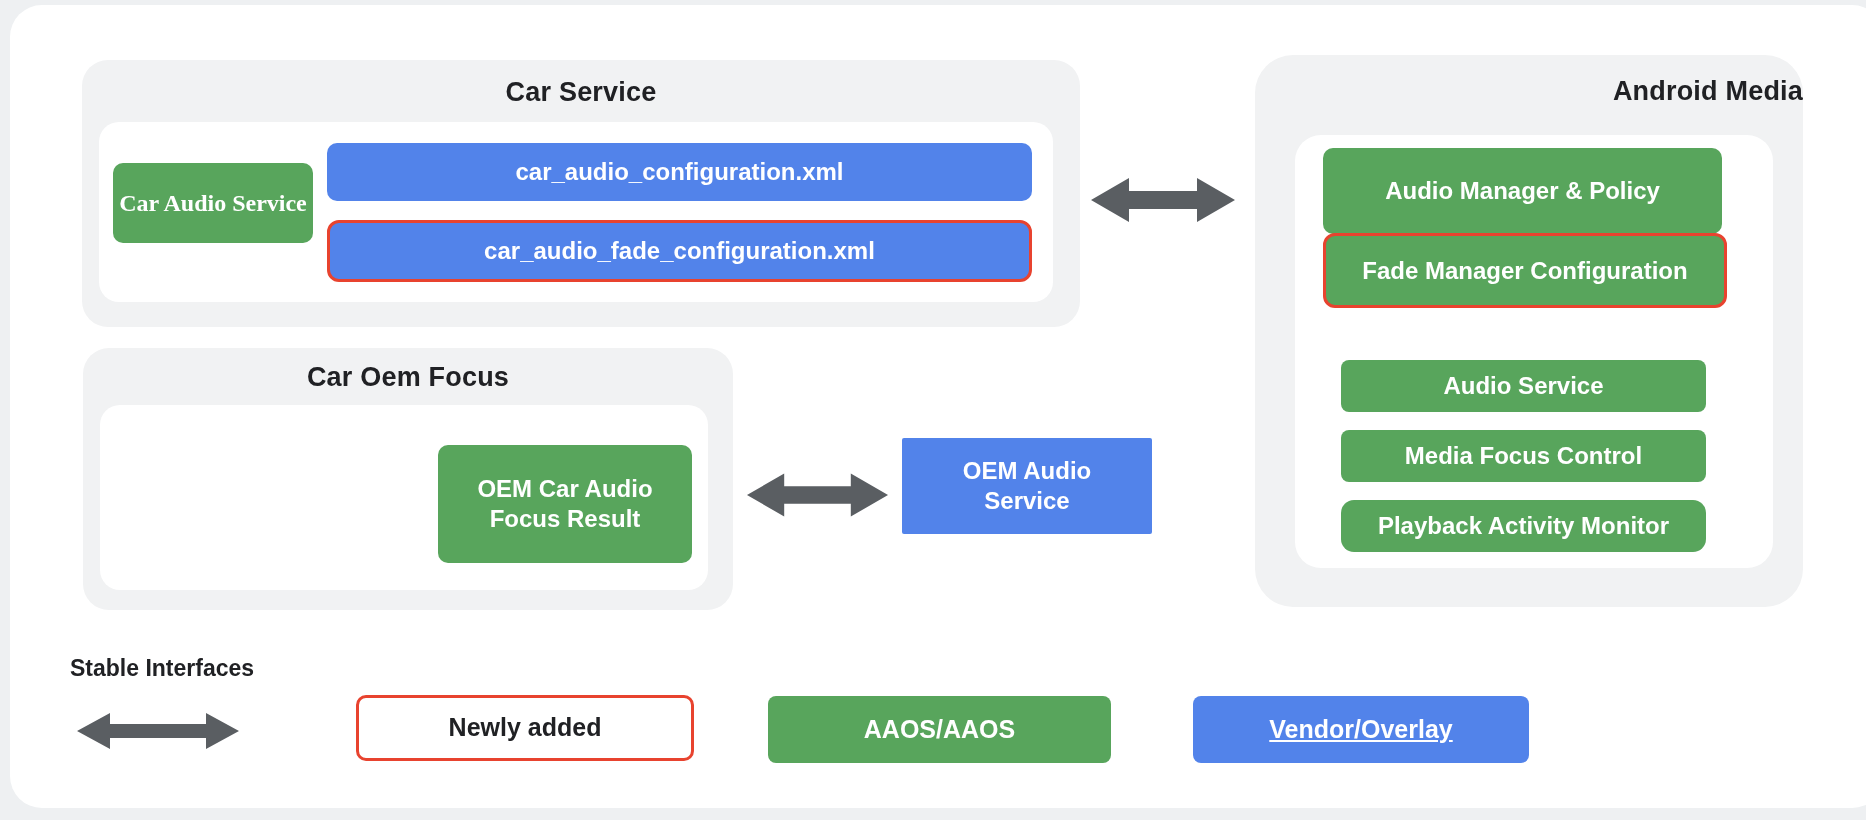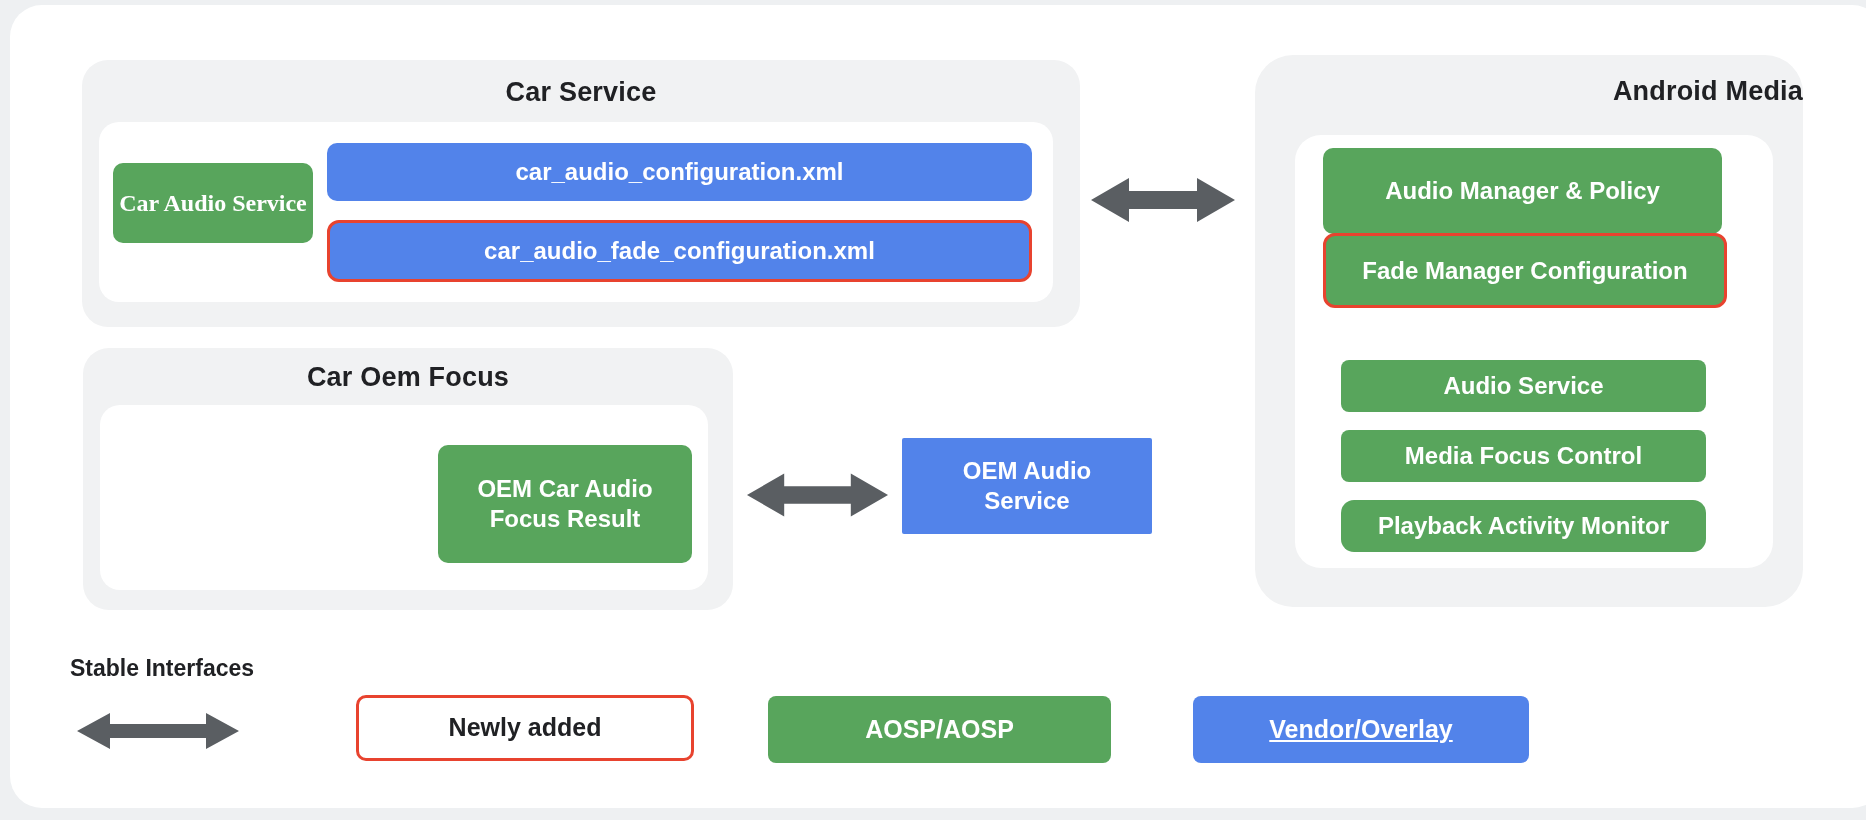--- a/index.html
+++ b/index.html
@@ -109,16 +109,16 @@
     <path d="M1,24 L39,2 V15 H107 V2 L145,24 L107,46 V33 H39 V46 Z"></path>
   </svg>
 
   <div class="node blue n-oem-audio-service">OEM Audio Service</div>
 
   <div class="abs legend-label">Stable Interfaces</div>
   <svg class="arrow-svg arrow-legend" viewBox="0 0 164 40" aria-hidden="true">
     <path d="M1,20 L34,2 V13 H130 V2 L163,20 L130,38 V27 H34 V38 Z"></path>
   </svg>
   <div class="node lg-newly-added">Newly added</div>
-  <div class="node green lg-aaos">AOSP/AOSP</div>
+  <div class="node green lg-aaos">AAOS/AAOS</div>
   <div class="node blue lg-vendor">Vendor/Overlay</div>
 
 </div>
 
 </body></html>

